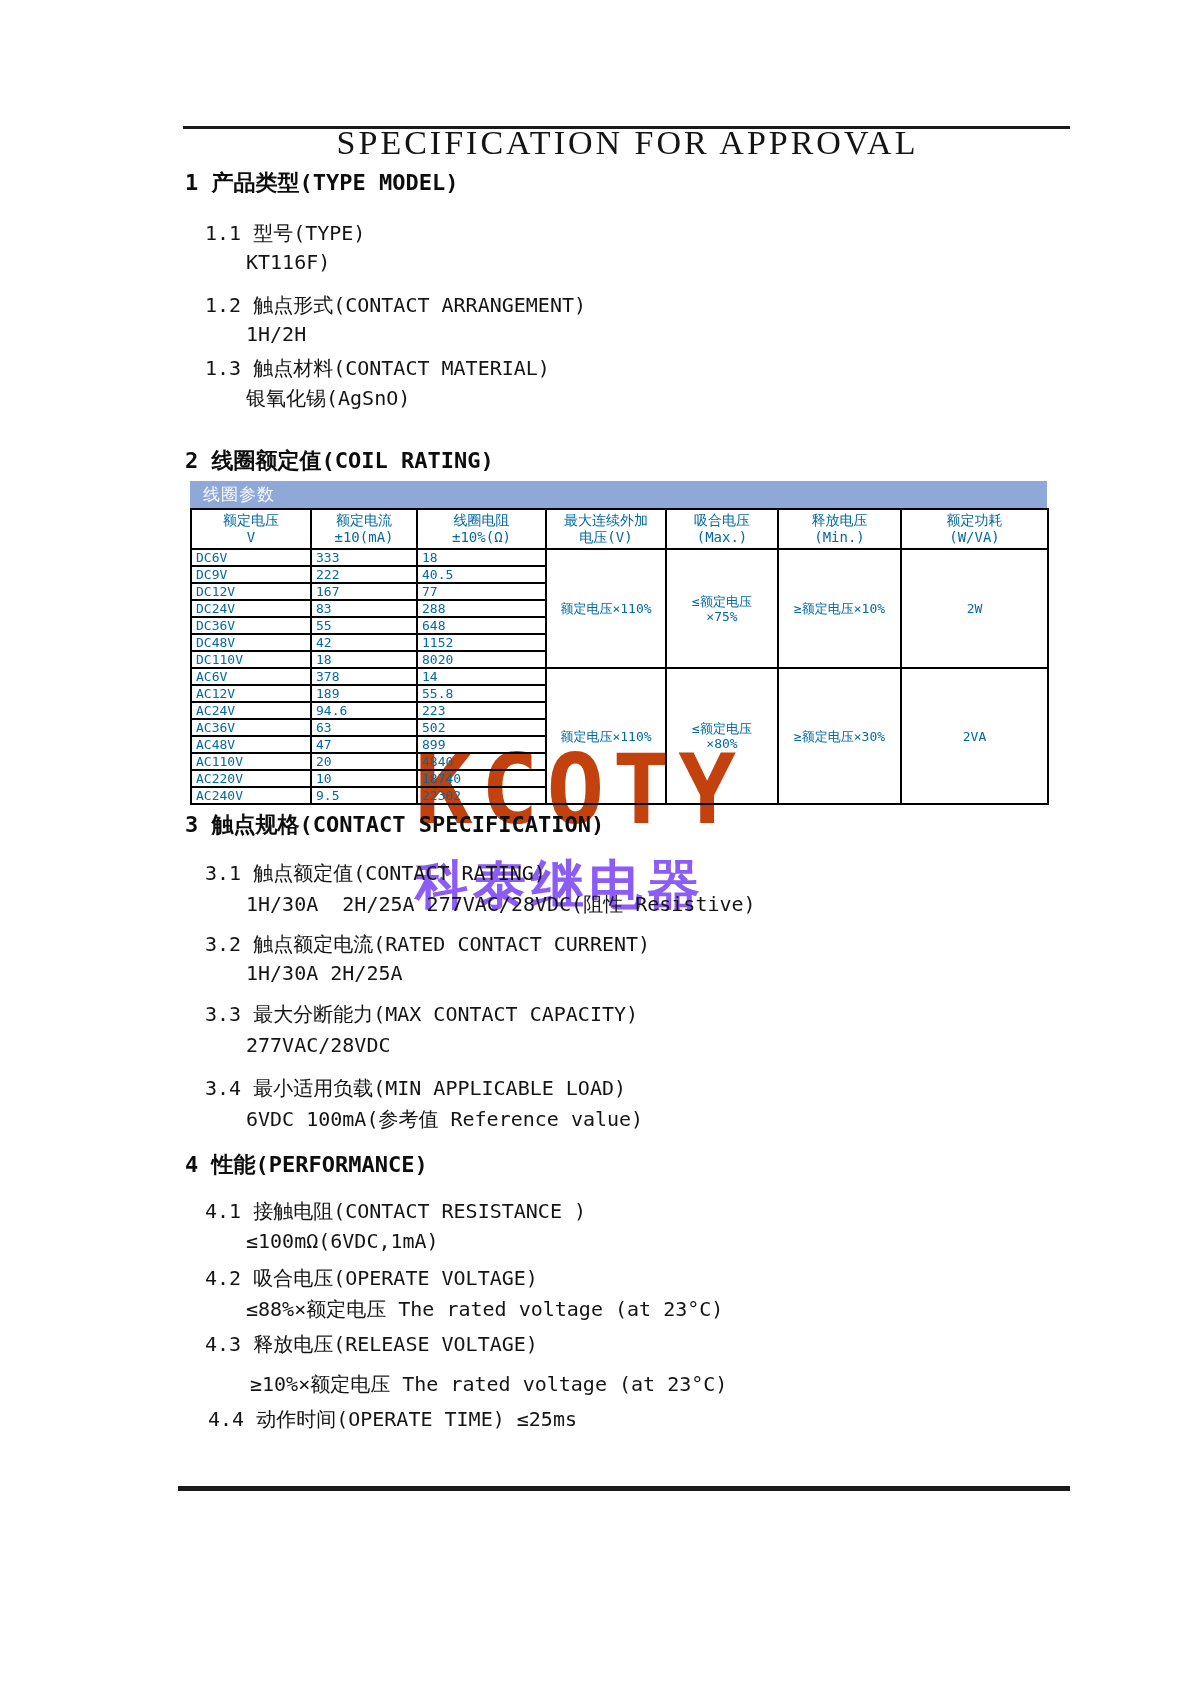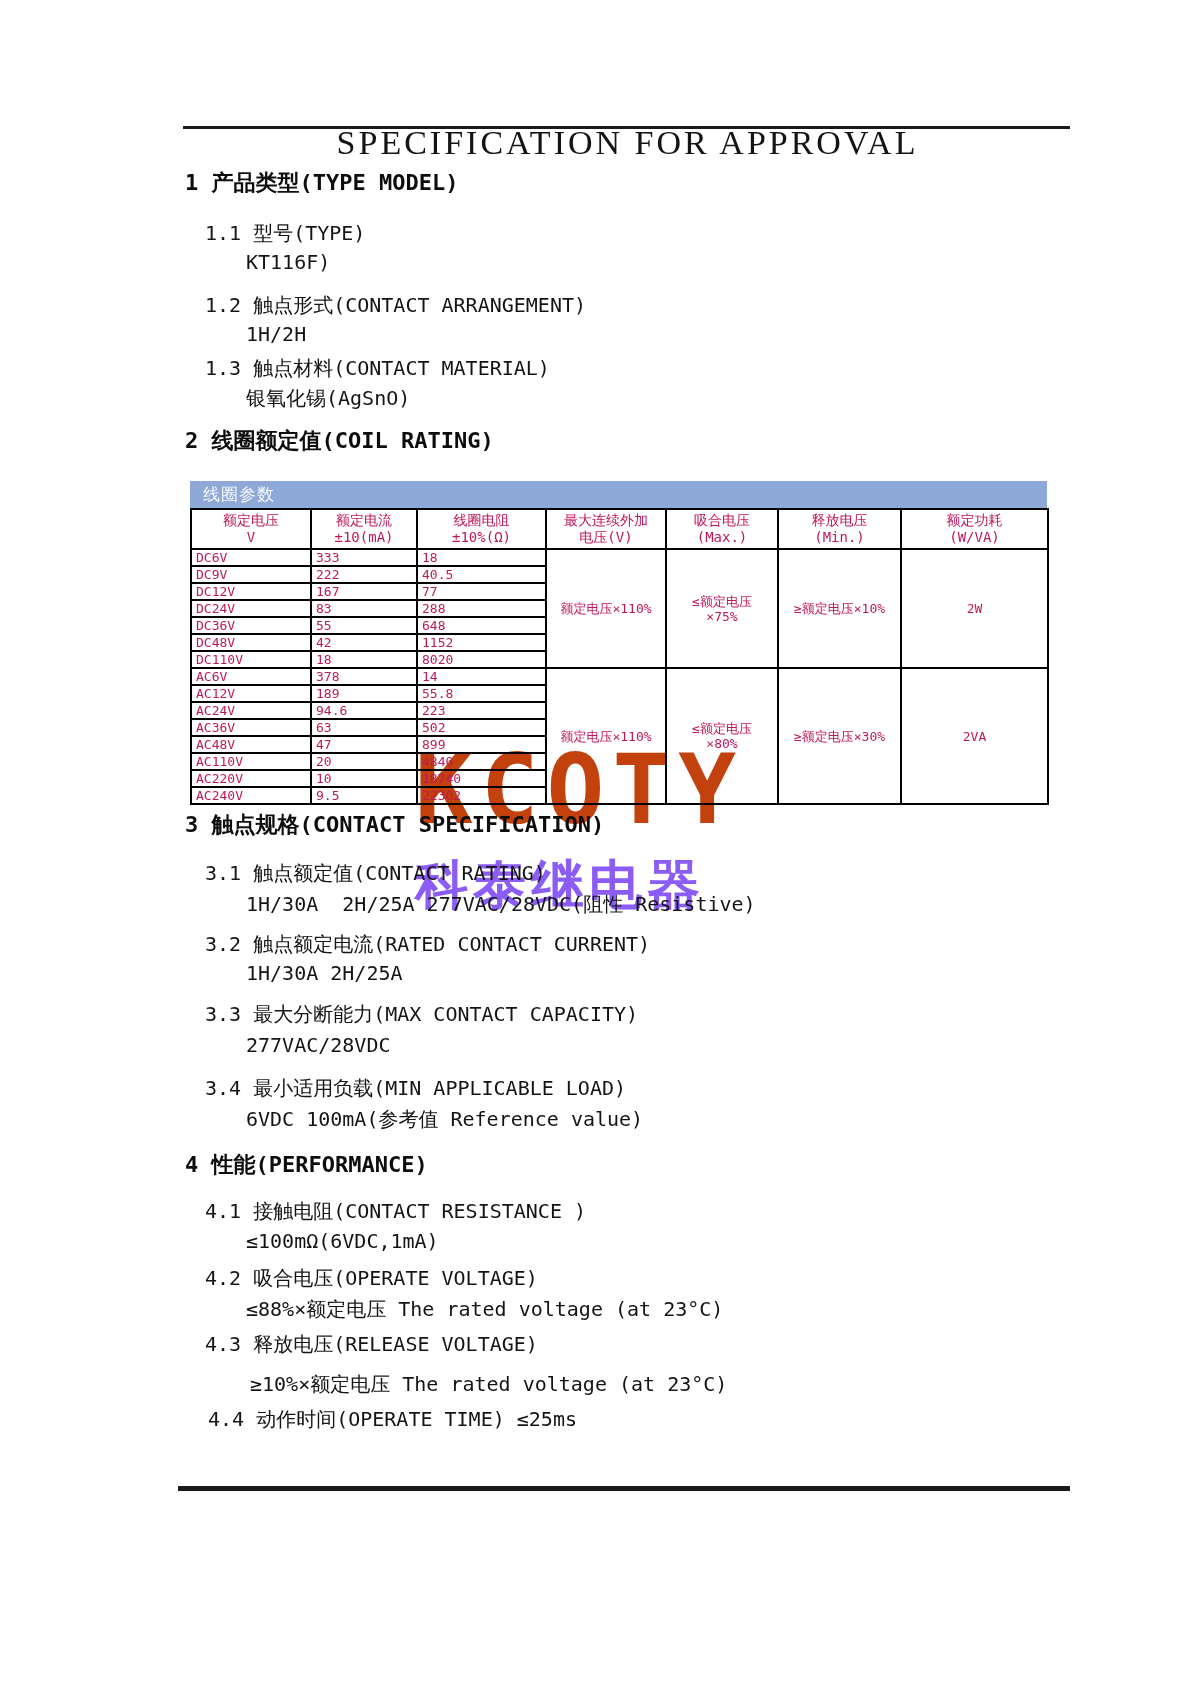--- a/index.html
+++ b/index.html
@@ -24,21 +24,21 @@
 
   .h1 { position:absolute; left:185px; font-size:22px; font-weight:bold; color:#0d0d0d; white-space:pre; }
   .lbl { position:absolute; left:205px; font-size:20px; color:#141414; white-space:pre; }
   .val { position:absolute; left:246px; font-size:20px; color:#141414; white-space:pre; }
 
   
   .coil-wrap { position:absolute; left:190px; top:481px; width:857px; }
   .coil-band { width:857px; height:27px; background:#8EA9D8; color:#f6f8fc;
                font-size:17px; line-height:27px; padding-left:13px; letter-spacing:1px; }
   table.coil { border-collapse:collapse; table-layout:fixed; width:857px; background:transparent; }
-  table.coil td { border:2px solid #000; font-size:13px; color:#be185d; overflow:hidden;
+  table.coil td { border:2px solid #000; font-size:13px; color:#0369a1; overflow:hidden;
                   background:transparent; padding:0 4px; }
   tr.hdr td { height:40px; text-align:center; font-size:14px; line-height:1.25; border-top:2px solid #000; }
   tr.r td { height:16px; line-height:15px; }
   td.dcv { text-align:left; }
   td.acv { text-align:left; }
   td.m { text-align:center; font-size:14px; line-height:1.35; vertical-align:middle; }
 </style>
 </head>
 <body>
 
@@ -55,21 +55,21 @@
     <div class="rule-top"></div>
 
     <div class="h1" style="top:168px">1 产品类型(TYPE MODEL)</div>
     <div class="lbl" style="top:220px">1.1 型号(TYPE)</div>
     <div class="val" style="top:250px">KT116F)</div>
     <div class="lbl" style="top:292px">1.2 触点形式(CONTACT ARRANGEMENT)</div>
     <div class="val" style="top:322px">1H/2H</div>
     <div class="lbl" style="top:355px">1.3 触点材料(CONTACT MATERIAL)</div>
     <div class="val" style="top:385px">银氧化锡(AgSnO)</div>
 
-    <div class="h1" style="top:426px">2 线圈额定值(COIL RATING)</div>
+    <div class="h1" style="top:446px">2 线圈额定值(COIL RATING)</div>
 
     <div class="coil-wrap">
       <div class="coil-band">线圈参数</div>
       <table class="coil">
         <colgroup>
           <col style="width:120px">
             <col style="width:106px">
             <col style="width:129px">
           <col style="width:120px">
             <col style="width:112px">

